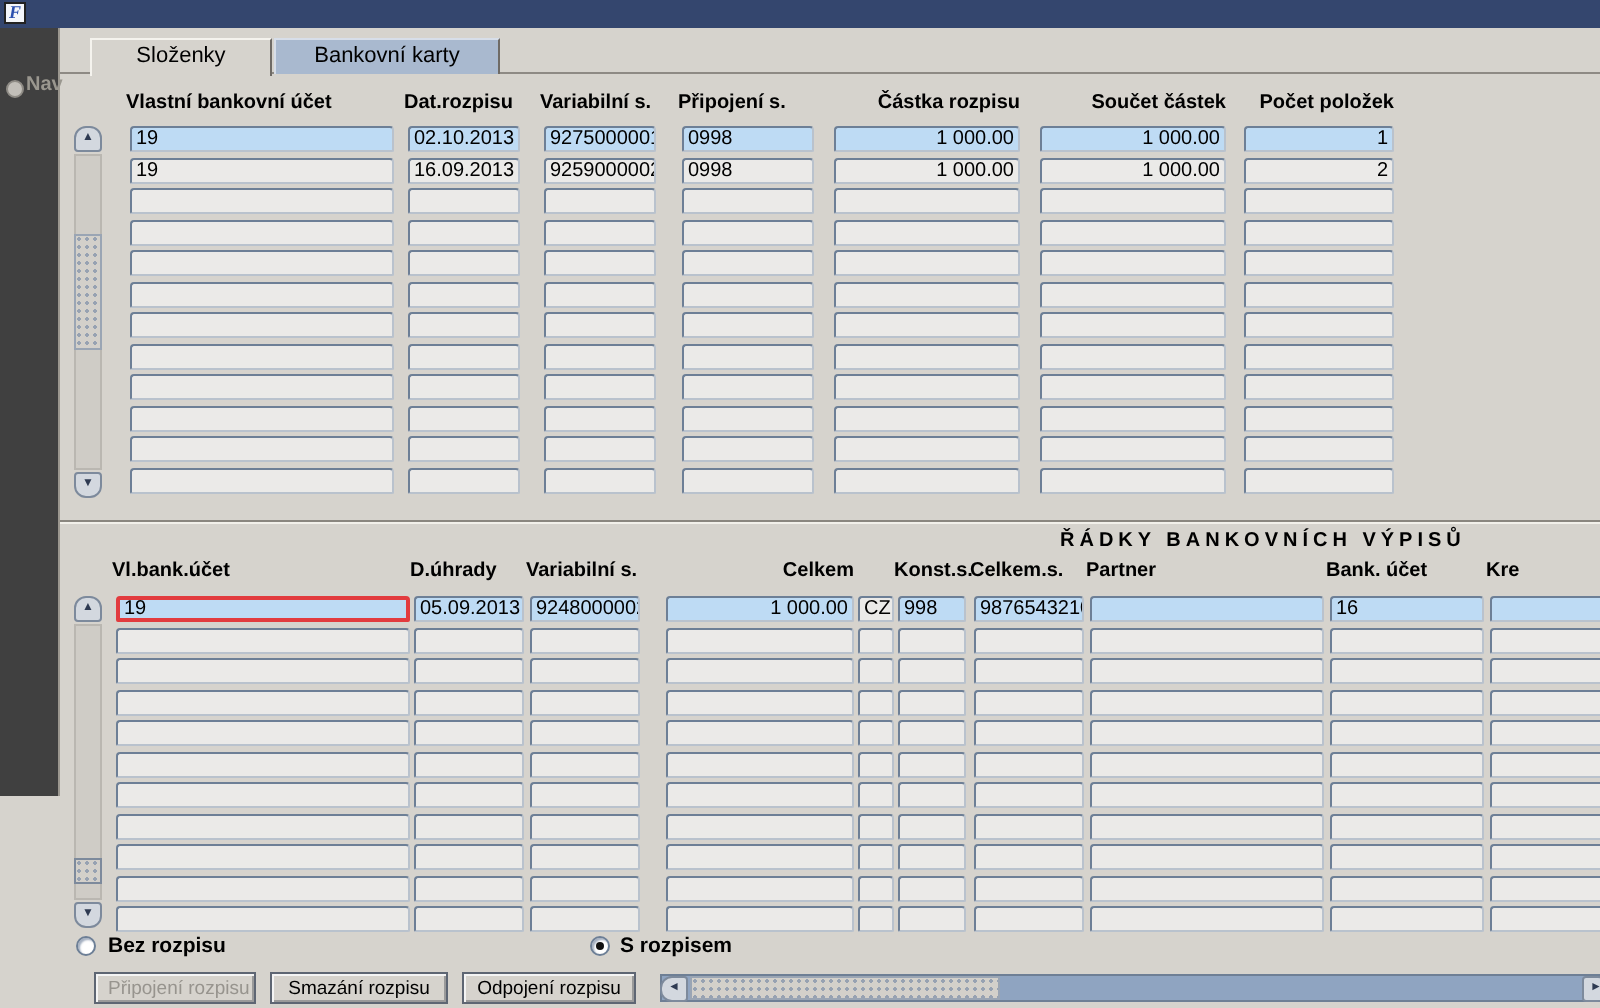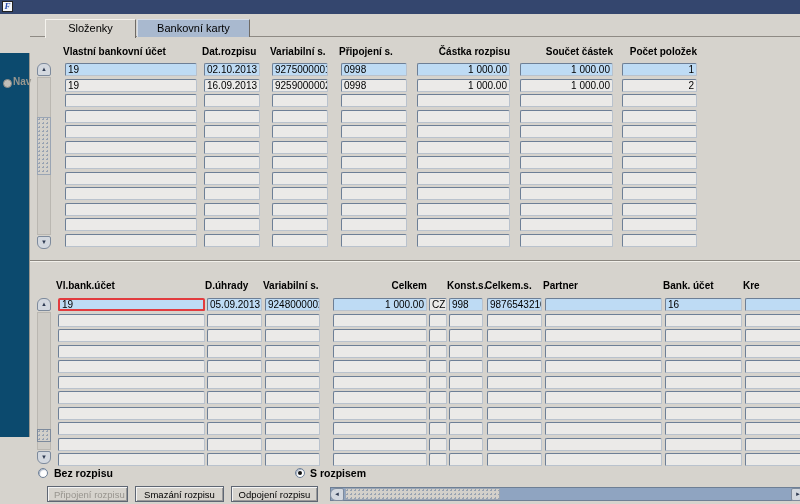--- a/index.html
+++ b/index.html
@@ -6,21 +6,21 @@
   body{font-family:"Liberation Sans", sans-serif; background:#777;}
   #app{position:relative;width:800px;height:504px;overflow:hidden;background:#d6d3cd;}
 
   
   .titlebar{position:absolute;left:0;top:0;width:800px;height:14px;background:var(--titlebar,#34466e);color:#fff;}
   .titlebar .txt{position:absolute;left:16px;top:1px;font-size:10px;white-space:nowrap;}
   .appicon{position:absolute;left:2px;top:1px;width:11px;height:11px;background:#f4f6fa;border:1px solid #222;box-sizing:border-box;
            color:#2a4fae;font:italic bold 9px "Liberation Serif",serif;text-align:center;line-height:9px;}
 
   
-  .sidebar{position:absolute;left:0;top:14px;width:30px;height:384px;background:#0c4a6e;border-right:1px solid #9b978f;box-sizing:border-box;margin-top:39px;}
+  .sidebar{position:absolute;left:0;top:14px;width:30px;height:384px;background:#404040;border-right:1px solid #9b978f;box-sizing:border-box;}
   .navdot{position:absolute;left:3px;top:26px;width:7px;height:7px;border-radius:50%;background:#c2bfb9;border:1px solid #8e8b85;}
   .navlbl{position:absolute;left:13px;top:23px;font-size:10px;color:#9a978f;font-weight:bold;}
 
   
   .tabline{position:absolute;left:30px;top:36px;width:770px;height:1px;background:#8e8a84;}
   .tab{position:absolute;top:19px;height:18px;box-sizing:border-box;font-size:11px;text-align:center;line-height:17px;z-index:2;}
   .tab.active{left:45px;width:91px;background:#d6d3cd;border-top:1px solid #f5f3ee;border-left:1px solid #f5f3ee;border-right:1px solid #6f6b66;height:19px;}
   .tab.inactive{left:137px;width:113px;background:var(--inactive-tab,#a9b9cf);border-top:1px solid #d7dee9;border-left:1px solid #d7dee9;border-right:1px solid #6f6b66;}
 
   
@@ -178,20 +178,21 @@
       <div class="fld" style="left: 272px; top: 234px; width: 56px; height: 13px;"></div>
       <div class="fld" style="left: 341px; top: 234px; width: 66px; height: 13px;"></div>
       <div class="fld right" style="left: 417px; top: 234px; width: 93px; height: 13px;"></div>
       <div class="fld right" style="left: 520px; top: 234px; width: 93px; height: 13px;"></div>
       <div class="fld right" style="left: 622px; top: 234px; width: 75px; height: 13px;"></div>
     </div>
 
   <div class="sep1"></div>
   <div class="sep2"></div>
 
+  <div class="sectitle">ŘÁDKY BANKOVNÍCH VÝPISŮ</div>
 
   <button class="sbtn up" style="left:37px;top:298px;">▲</button>
   <div class="trough" style="left:37px;top:312px;height:138px;"></div>
   <div class="grip dots"></div>
   <button class="sbtn down" style="left:37px;top:451px;">▼</button>
 
   <div id="lower-table">
       <div class="hdr" style="left: 56px; top: 280px; width: 149px;">Vl.bank.účet</div>
       <div class="hdr" style="left: 205px; top: 280px; width: 57px;">D.úhrady</div>
       <div class="hdr" style="left: 263px; top: 280px; width: 57px;">Variabilní s.</div>

